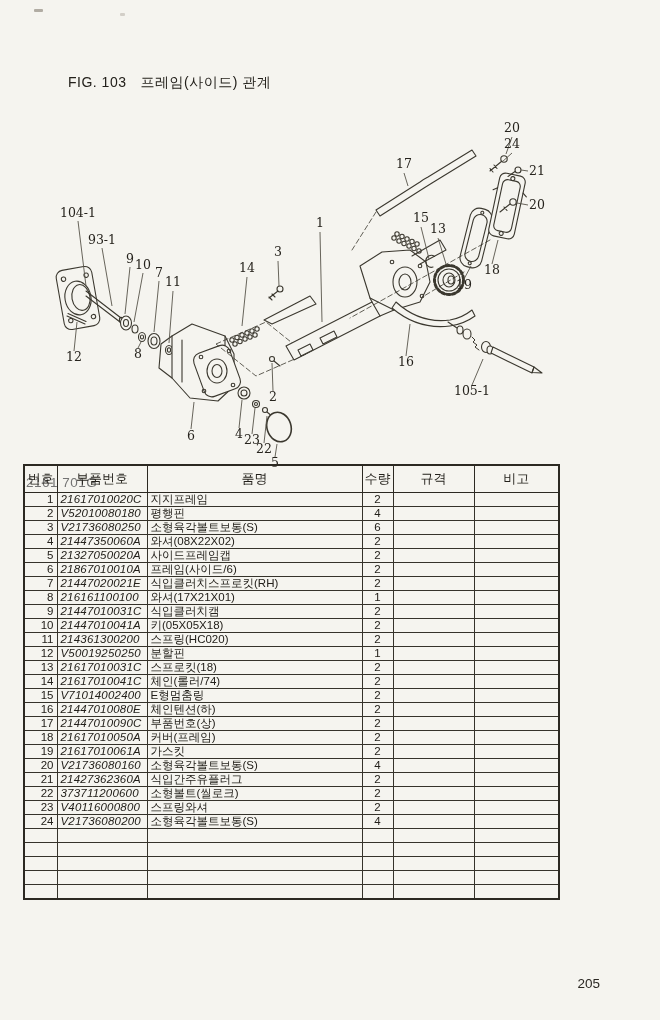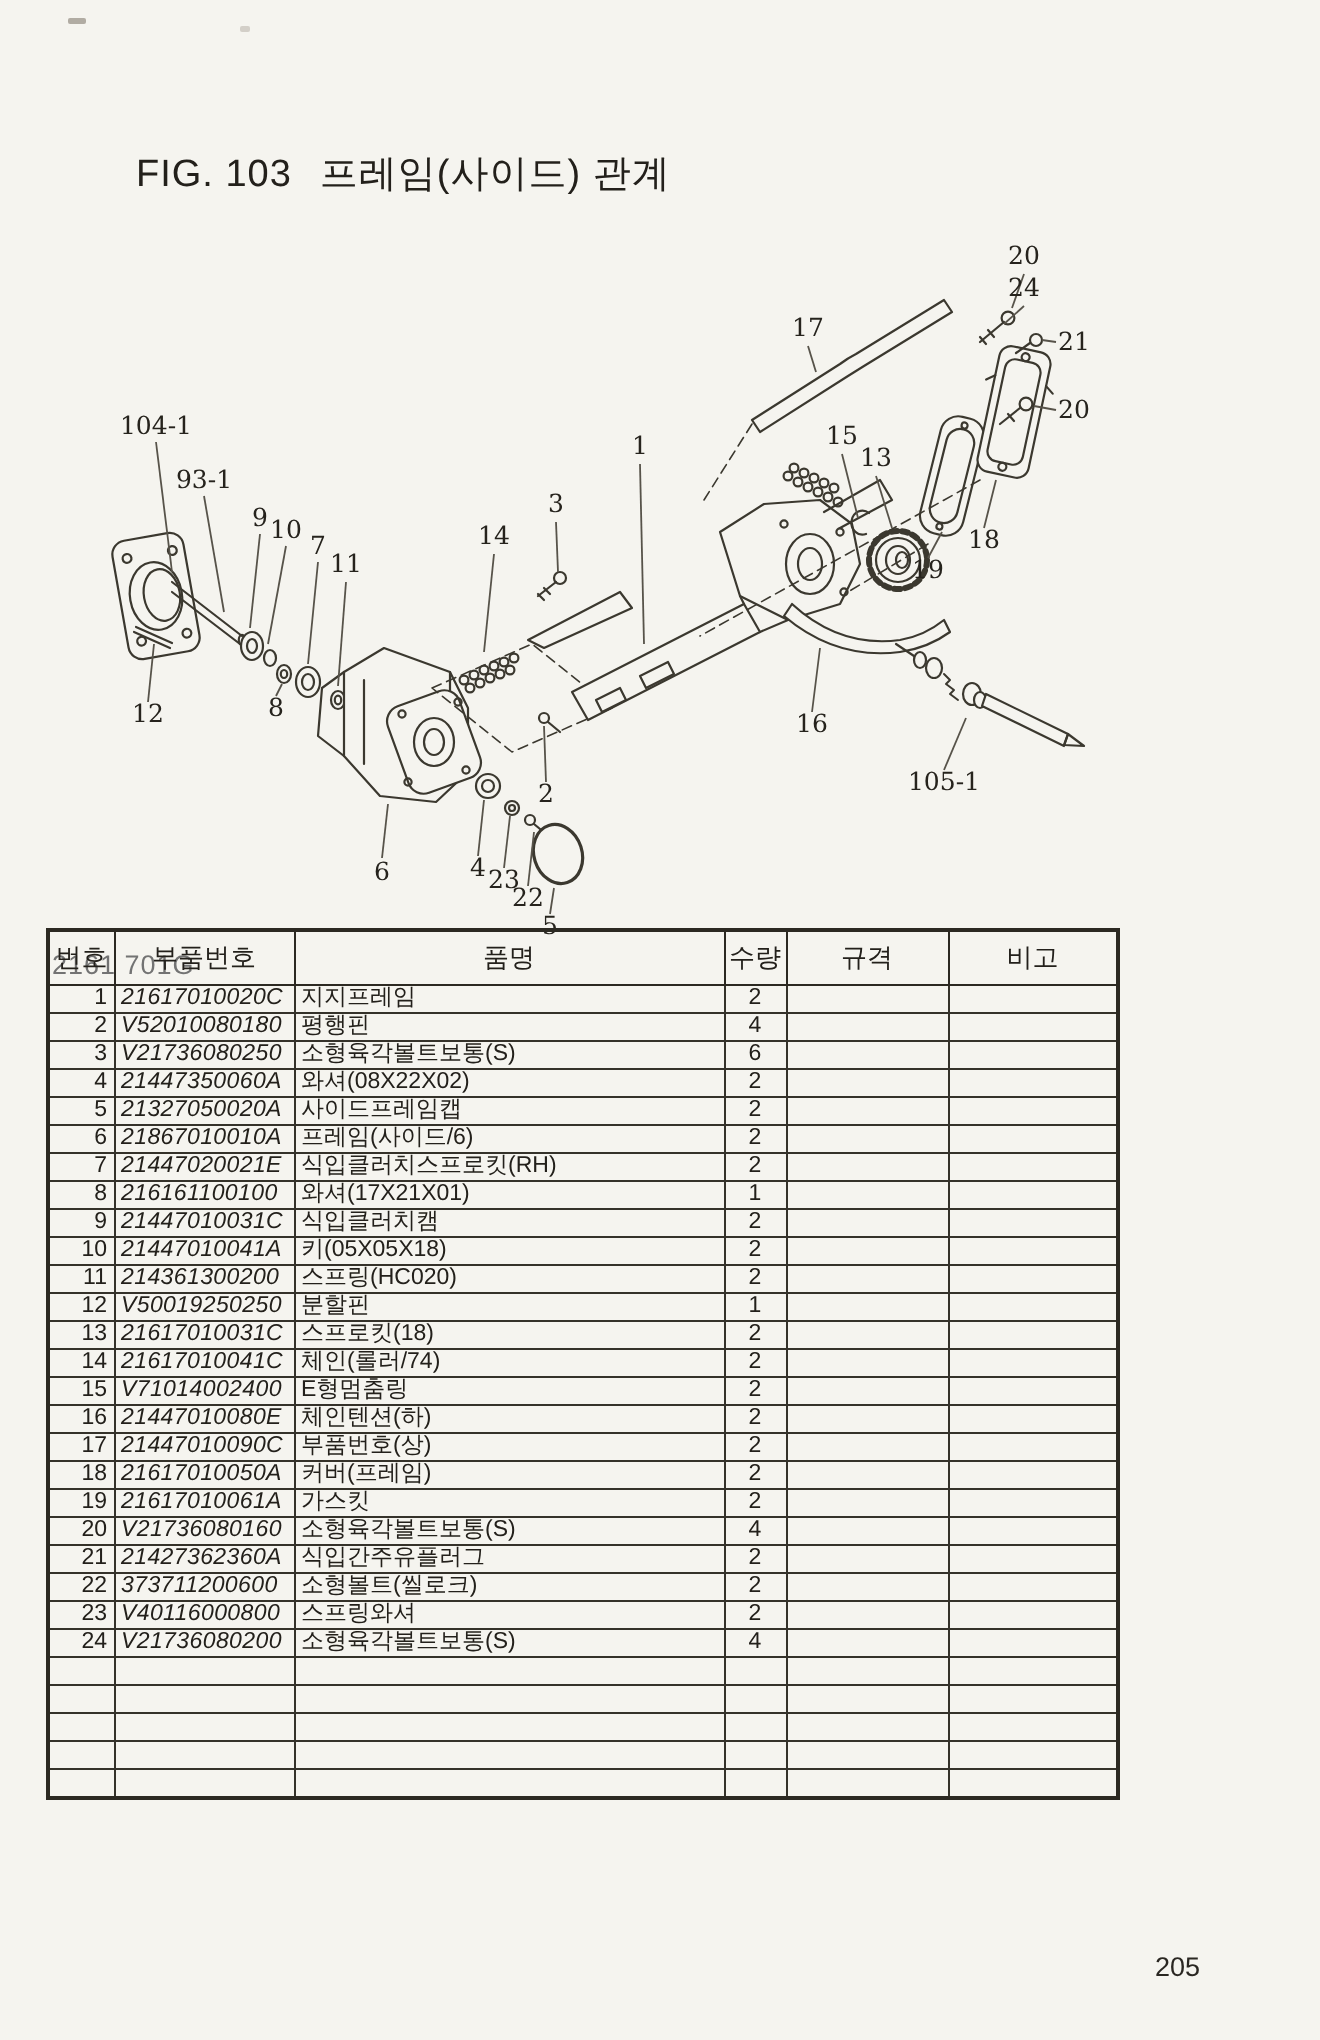--- a/index.html
+++ b/index.html
@@ -2,21 +2,21 @@
 <html><head>
 <meta charset="utf-8">
 <style>
   html,body{margin:0;padding:0;}
   body{
     width:660px;height:1020px;position:relative;overflow:hidden;
     background:#f5f4ef;color:#221f1a;
     font-family:"Liberation Sans","DejaVu Sans",sans-serif;
   }
   .speck{position:absolute;background:rgba(95,85,70,.45);border-radius:1px;}
-  .title{position:absolute;left:68px;top:74px;font-size:19px;letter-spacing:.5px;color:#23201b;}
+  .title{position:absolute;left:68px;top:74px;font-size:14px;letter-spacing:.5px;color:#23201b;}
   .title .kr{margin-left:14px;}
   .diagram{position:absolute;left:20px;top:110px;}
   .diagram *{vector-effect:non-scaling-stroke;}
   .art{stroke:#3b382f;stroke-width:1.1;fill:none;stroke-linejoin:round;stroke-linecap:round;}
   .fillw{fill:#f5f4ef;}
   .dash{stroke-dasharray:5 3;stroke-width:.8;}
   .leader{stroke:#57534a;stroke-width:.9;fill:none;}
   .callout-text{font-family:"DejaVu Serif","Liberation Serif",serif;font-size:12.5px;fill:#26231d;text-anchor:middle;}
   .drawing-code{position:absolute;left:26px;top:475px;font-size:13.5px;letter-spacing:.5px;color:#737373;}
   table.parts{

